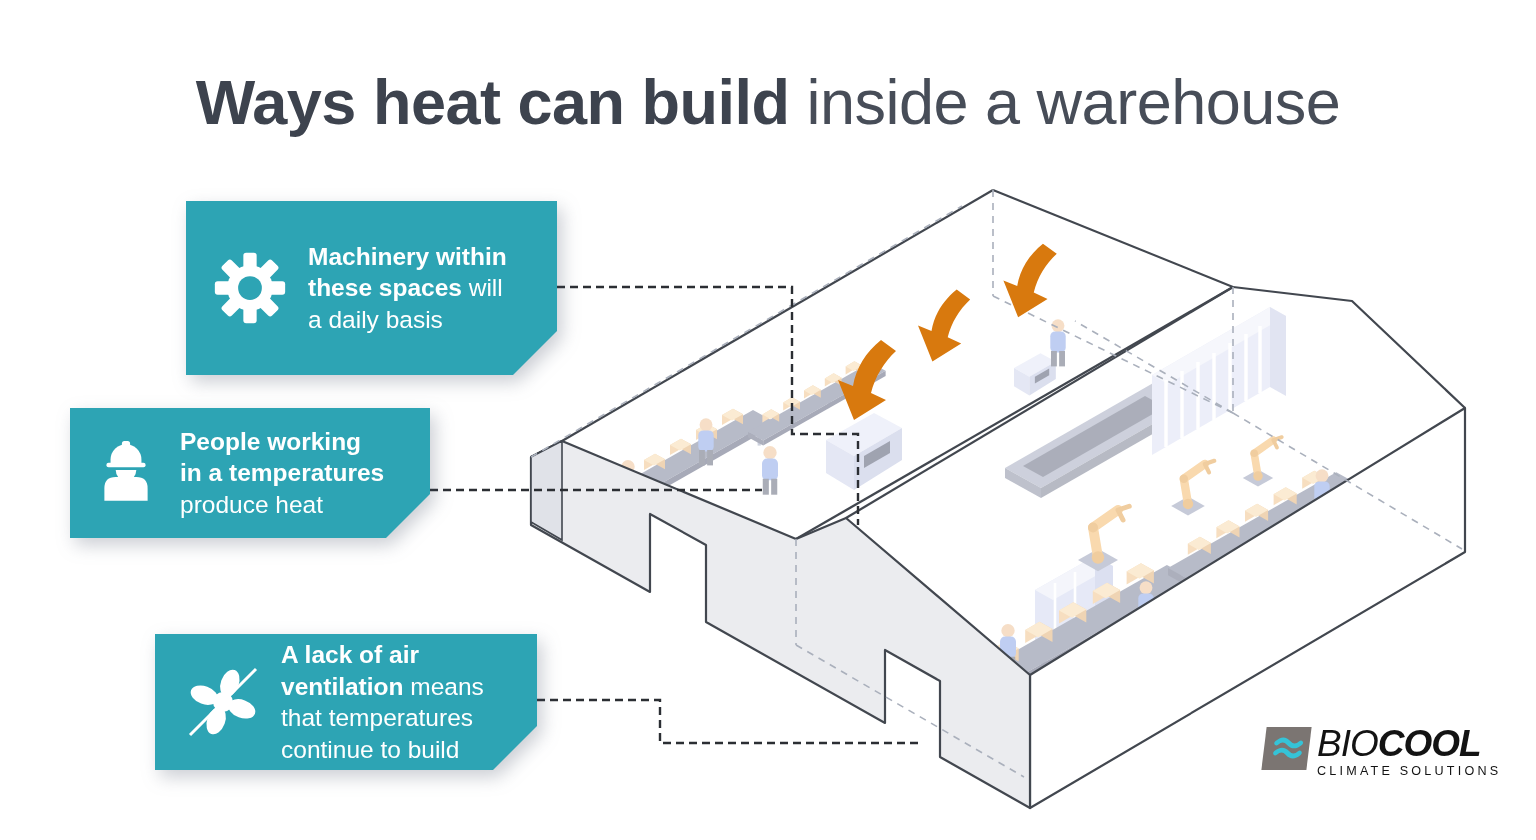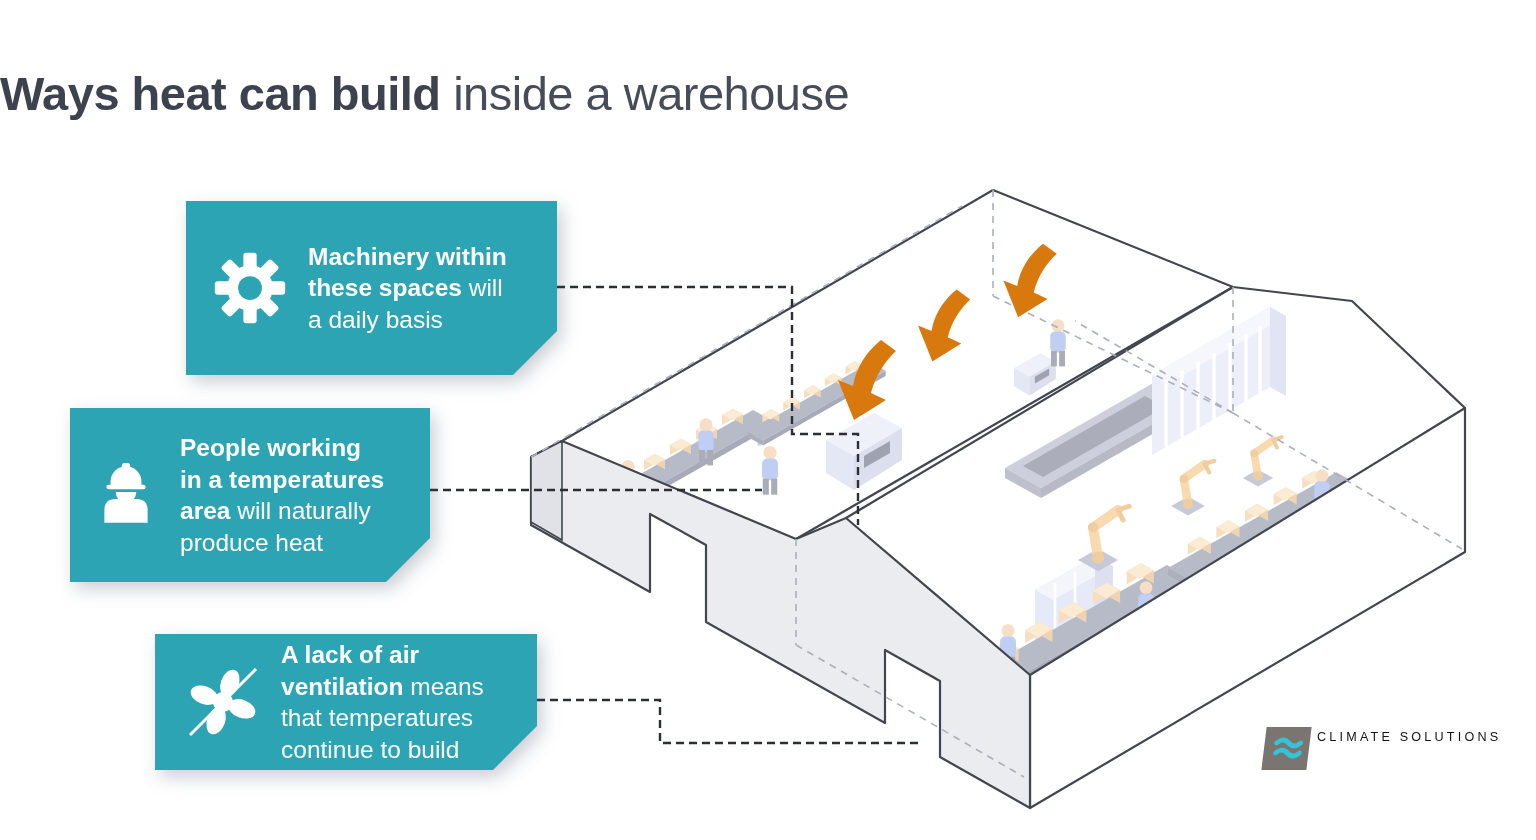--- a/index.html
+++ b/index.html
@@ -1,20 +1,20 @@
 <!DOCTYPE html>
 <html><head>
 <meta charset="utf-8">
 <style>
   html,body{margin:0;padding:0;background:#fff;}
   #stage{position:relative;width:1536px;height:840px;background:#ffffff;overflow:hidden;
          font-family:"Liberation Sans","DejaVu Sans",sans-serif;}
   
-  .title{position:absolute;left:0;top:66px;width:100%;
-         font-size:47px;color:#3d434e;letter-spacing:-.5px;}
+  .title{position:absolute;left:0;top:66px;width:100%;text-align:center;
+         font-size:63px;color:#3d434e;letter-spacing:-.5px;}
   .title .em{font-weight:700;}
   .title .rest{font-weight:400;color:#474d58;}
   
   #illu{position:absolute;left:0;top:0;}
   
   .callout-wrap{position:absolute;filter:drop-shadow(5px 7px 9px rgba(70,80,100,.28));}
   .callout{background:#2da4b4;color:#fff;display:flex;align-items:center;height:100%;
            clip-path:polygon(0 0,100% 0,100% calc(100% - 44px),calc(100% - 44px) 100%,0 100%);}
   .icon-wrap{flex:0 0 auto;display:flex;justify-content:center;align-items:center;}
   .cl-text{font-size:24.5px;line-height:31.5px;}
@@ -261,37 +261,36 @@
         </svg>
       </div>
       <div class="cl-text">
           <div><span class="b">Machinery within</span><span></span></div>
           <div><span class="b">these spaces</span><span> will</span></div>
           <div><span class="b"></span><span>a daily basis</span></div>
         </div>
     </div>
   </div>
 
-  <div class="callout-wrap" style="left:70px;top:408px;width:360px;height:174px;">
+  <div class="callout-wrap" style="left:70px;top:408px;width:360px;height:130px;">
     <div class="callout" id="c1">
       <div class="icon-wrap">
         <svg width="70" height="70" viewBox="-34 -34 68 68">
           <g fill="#fff">
             <path d="M-15,-9 L-15,-13 A15,15 0 0 1 15,-13 L15,-9 Z"></path>
             <rect x="-4" y="-31" width="8" height="7" rx="2.5"></rect>
             <rect x="-19" y="-10" width="38" height="4.5" rx="2"></rect>
             <path d="M-10,-3 A10,11 0 0 0 10,-3 Z"></path>
             <path d="M-21,27 L-21,15 Q-21,4 -10,4 L10,4 Q21,4 21,15 L21,27 Z"></path>
           </g>
         </svg>
       </div>
       <div class="cl-text">
           <div><span class="b">People working</span><span></span></div>
           <div><span class="b">in a temperatures</span><span></span></div>
-          <div><span class="b">area</span><span> will naturally</span></div>
           <div><span class="b"></span><span>produce heat</span></div>
         </div>
     </div>
   </div>
 
   <div class="callout-wrap" style="left:155px;top:634px;width:382px;height:136px;">
     <div class="callout" id="c2">
       <div class="icon-wrap">
         <svg width="84" height="84" viewBox="-42 -42 84 84">
           <line x1="-33" y1="33" x2="33" y2="-33" stroke="#fff" stroke-width="3"></line>
@@ -316,17 +315,20 @@
   <div class="logo">
     <div class="logo-mark">
       <svg width="34" height="30" viewBox="-17 -15 34 30">
         <g stroke="#35c3d7" stroke-width="4.6" fill="none" stroke-linecap="round">
           <path d="M-11,-6 C-7,-10 -3,-10 1,-6 C5,-2 9,-2 13,-6"></path>
           <path d="M-11,4 C-7,0 -3,0 1,4 C5,8 9,8 13,4"></path>
         </g>
       </svg>
     </div>
     <div class="logo-text">
+      <div class="brand">
+        <span class="light">BIO</span><span class="heavy">COOL</span>
+      </div>
       <div class="tagline">CLIMATE SOLUTIONS</div>
     </div>
   </div>
 
 </div>
 
 </body></html>

